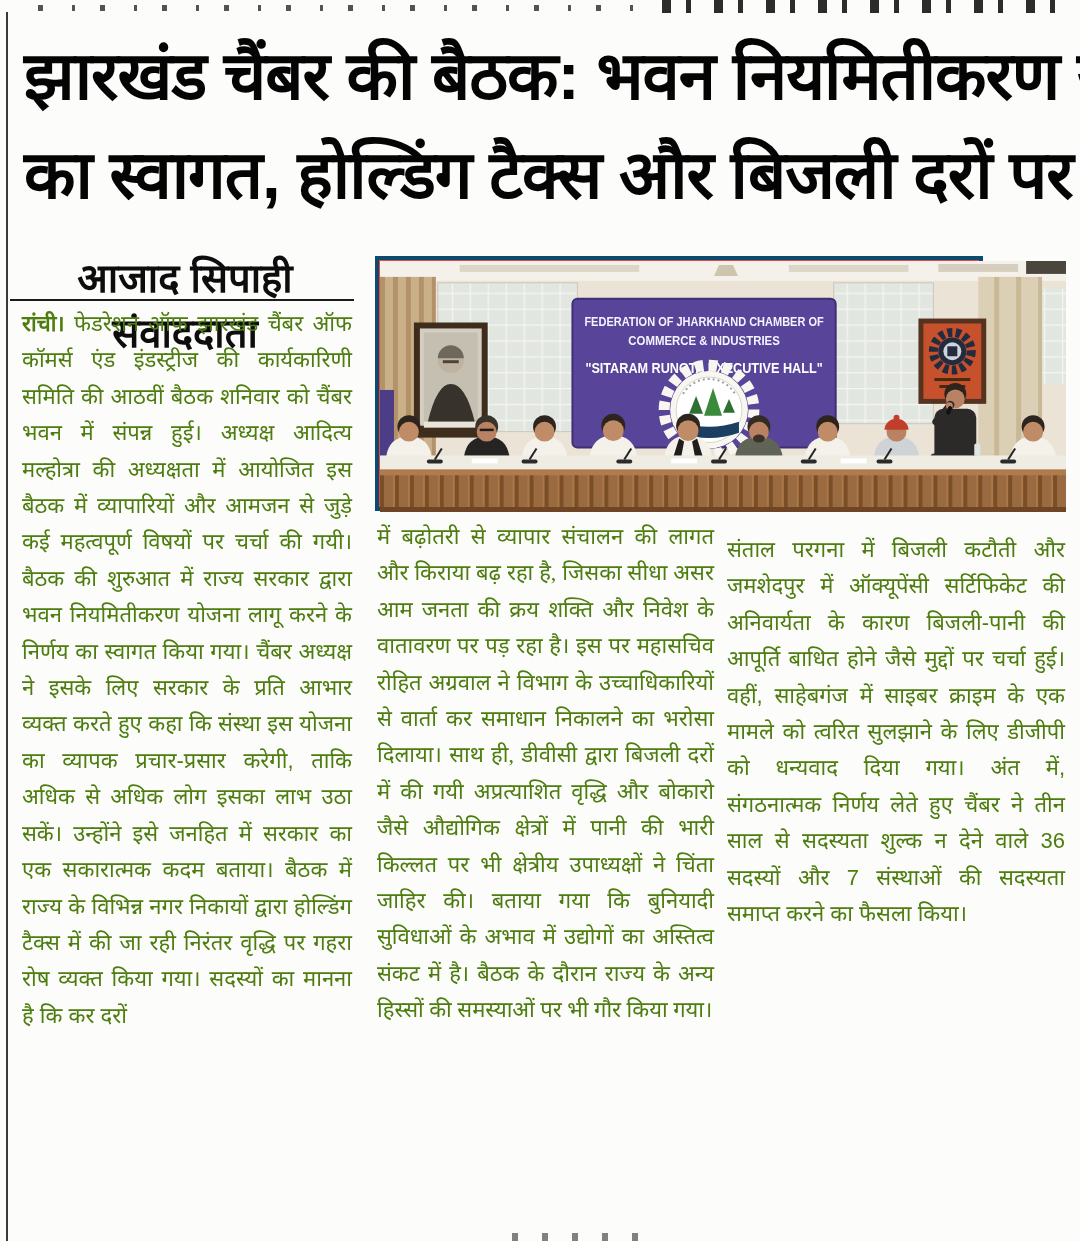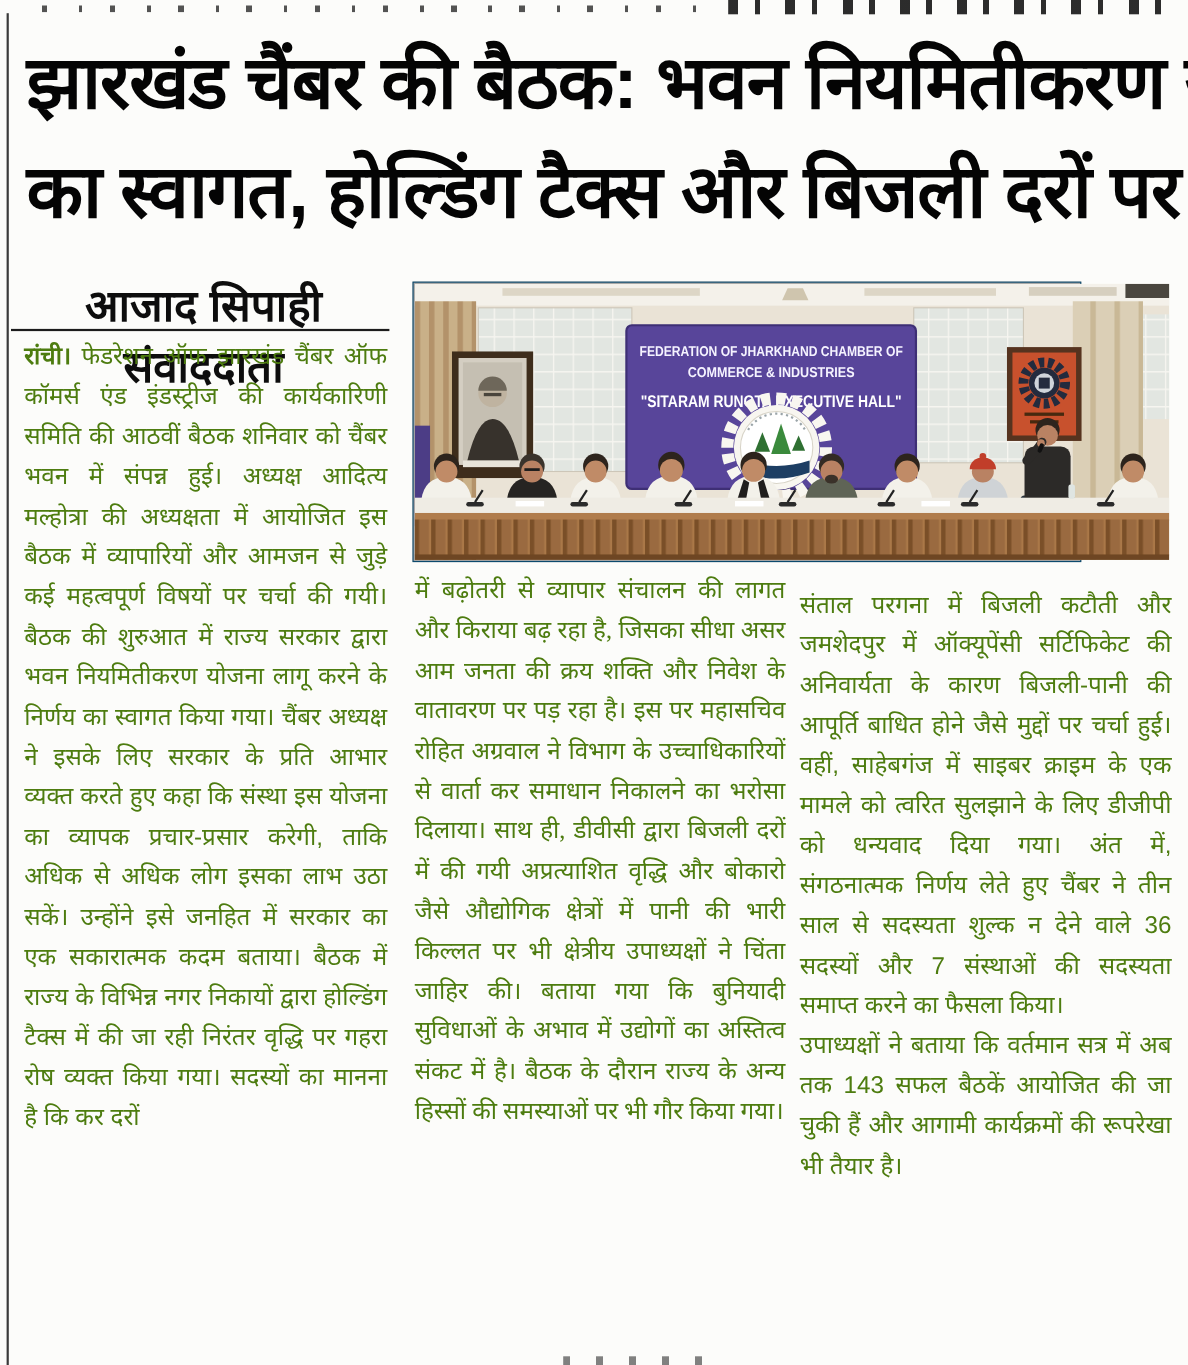--- a/index.html
+++ b/index.html
@@ -22,21 +22,21 @@
   .byline{position:absolute;left:14px;top:249px;width:342px;text-align:center;
     font-size:40px;font-weight:700;color:#0d0d0d;}
   .byline-rule{position:absolute;left:10px;top:299px;width:344px;height:2px;background:#1c1c1c;}
   .col{position:absolute;font-size:22px;line-height:36.4px;text-align:justify;color:#4d7c0f;}
   .col p{margin:0;}
   .col1{left:22px;top:306px;width:330px;}
   .col2{left:377px;top:519px;width:337px;font-family:Liberation Serif, serif;}
   .col3{left:727px;top:532px;width:338px;}
   .dateline{font-weight:800;}
   .photo-frame{position:absolute;left:375px;top:256px;width:608px;height:255px;
-    background:#a3a3a3;border:1px solid #0c4a6e;box-sizing:border-box;padding:1px;}
+    background:#ef4444;border:4px solid #0c4a6e;box-sizing:border-box;padding:1px;}
   .photo-frame svg{display:block;width:686px;height:251px;}
 </style>
 </head>
 <body>
 
 <div class="page">
 
   <div class="left-border"></div>
   <div class="cutoff-a"></div>
   <div class="cutoff-b"></div>
@@ -222,16 +222,15 @@
       </g>
     </svg>
   </div>
 
   <div class="col col2">
     <p>में बढ़ोतरी से व्यापार संचालन की लागत और किराया बढ़ रहा है, जिसका सीधा असर आम जनता की क्रय शक्ति और निवेश के वातावरण पर पड़ रहा है। इस पर महासचिव रोहित अग्रवाल ने विभाग के उच्चाधिकारियों से वार्ता कर समाधान निकालने का भरोसा दिलाया। साथ ही, डीवीसी द्वारा बिजली दरों में की गयी अप्रत्याशित वृद्धि और बोकारो जैसे औद्योगिक क्षेत्रों में पानी की भारी किल्लत पर भी क्षेत्रीय उपाध्यक्षों ने चिंता जाहिर की। बताया गया कि बुनियादी सुविधाओं के अभाव में उद्योगों का अस्तित्व संकट में है। बैठक के दौरान राज्य के अन्य हिस्सों की समस्याओं पर भी गौर किया गया।</p>
   </div>
 
   <div class="col col3">
     <p>संताल परगना में बिजली कटौती और जमशेदपुर में ऑक्यूपेंसी सर्टिफिकेट की अनिवार्यता के कारण बिजली-पानी की आपूर्ति बाधित होने जैसे मुद्दों पर चर्चा हुई। वहीं, साहेबगंज में साइबर क्राइम के एक मामले को त्वरित सुलझाने के लिए डीजीपी को धन्यवाद दिया गया। अंत में, संगठनात्मक निर्णय लेते हुए चैंबर ने तीन साल से सदस्यता शुल्क न देने वाले 36 सदस्यों और 7 संस्थाओं की सदस्यता समाप्त करने का फैसला किया।</p>
-    <p>उपाध्यक्षों ने बताया कि वर्तमान सत्र में अब तक 143 सफल बैठकें आयोजित की जा चुकी हैं और आगामी कार्यक्रमों की रूपरेखा भी तैयार है।</p>
   </div>
 
 </div>
 
 </body></html>

